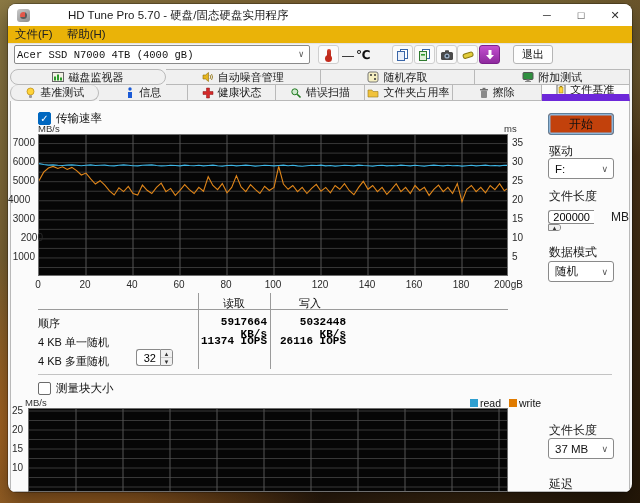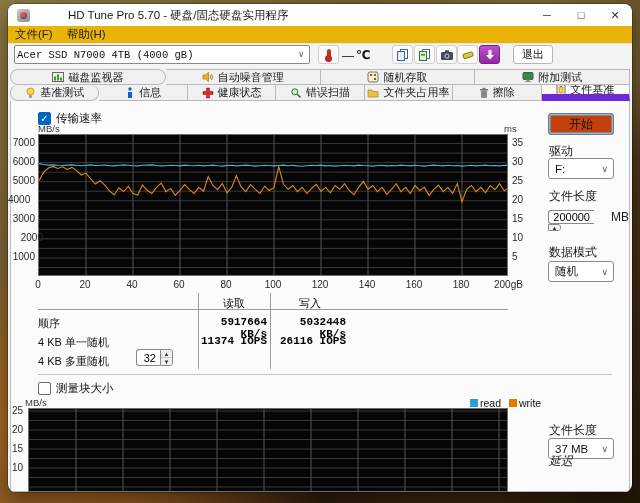--- a/index.html
+++ b/index.html
@@ -345,21 +345,21 @@
   <span class="abs lbl" style="left:541px; top:240px;">数据模式</span>
   <div class="abs combo side-combo" style="left:540px; top:257px;">
     <span>随机</span>
     <span class="chev">∨</span>
   </div>
   <span class="abs lbl" style="left:541px; top:418px;">文件长度</span>
   <div class="abs combo side-combo" style="left:540px; top:434px;">
     <span>37 MB</span>
     <span class="chev">∨</span>
   </div>
-  <span class="abs lbl" style="left:541px; top:449px;font-style:italic;">延迟</span>
+  <span class="abs lbl" style="left:541px; top:472px;">延迟</span>
 
   <div id="ticks-layer">
       <span class="tick" style="left: 0px; width: 27px; text-align: right; top: 132.577px;">7000</span>
       <span class="tick" style="left: 0px; width: 27px; text-align: right; top: 151.638px;">6000</span>
       <span class="tick" style="left: 0px; width: 27px; text-align: right; top: 170.698px;">5000</span>
       <span class="tick" style="left: 0px; width: 27px; text-align: left; top: 189.758px;">4000</span>
       <span class="tick" style="left: 0px; width: 27px; text-align: right; top: 208.819px;">3000</span>
       <span class="tick" style="left: 8px; width: 27px; text-align: right; top: 227.879px;">2000</span>
       <span class="tick" style="left: 0px; width: 27px; text-align: right; top: 246.94px;">1000</span>
       <span class="tick" style="left: 504px; width: 20px; top: 132.577px;">35</span>

